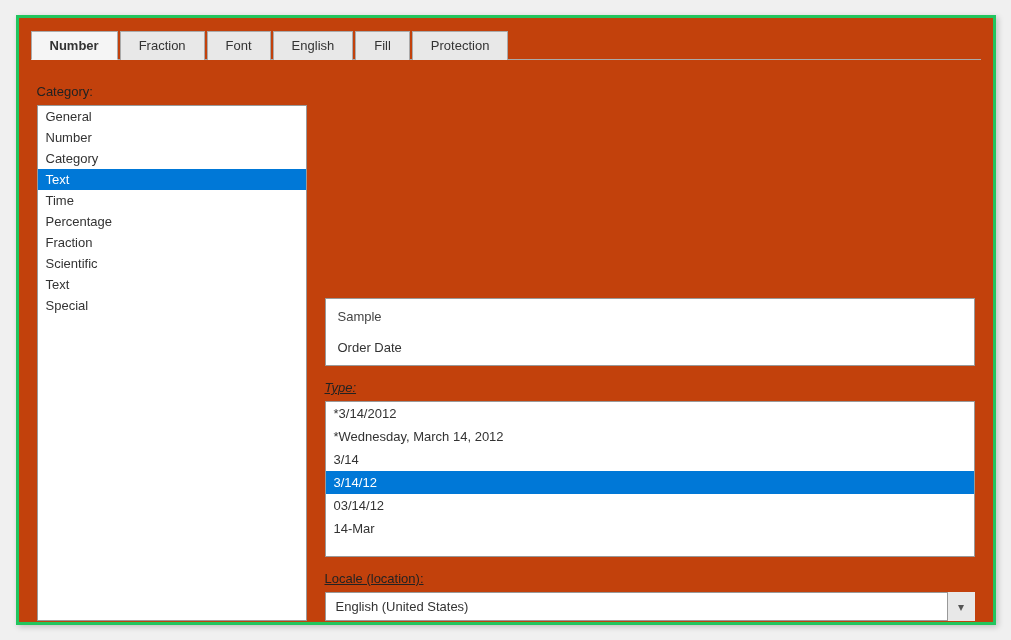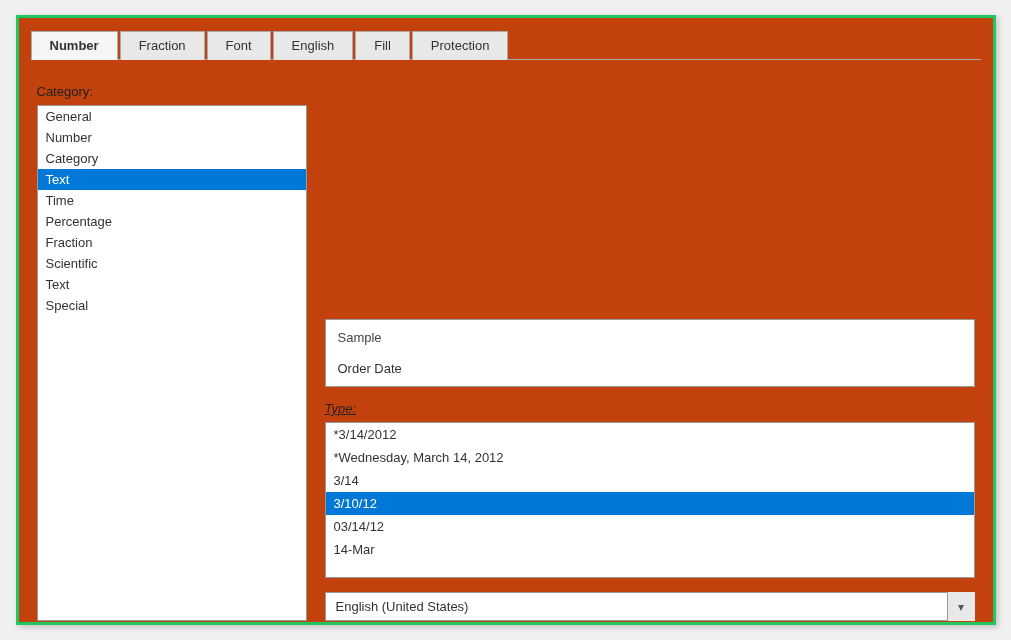--- a/index.html
+++ b/index.html
@@ -244,25 +244,28 @@
         <span class="sample-value">Order Date</span>
       </div>
 
       <div class="type-label">
         <span>Type:</span>
       </div>
       <ul class="type-list" id="type-list">
       <li>*3/14/2012</li>
           <li>*Wednesday, March 14, 2012</li>
           <li>3/14</li>
-          <li class="selected">3/10/12</li>
+          <li class="selected">3/14/12</li>
           <li>03/14/12</li>
           <li>14-Mar</li>
         </ul>
 
+      <div class="locale-label">
+        <span>Locale (location):</span>
+      </div>
       <div class="locale-select-wrapper">
         <select class="locale-select" id="locale-select">
         <option value="English (United States)">English (United States)</option><option value="English (United Kingdom)">English (United Kingdom)</option><option value="Spanish (Spain)">Spanish (Spain)</option><option value="French (France)">French (France)</option><option value="German (Germany)">German (Germany)</option></select>
         <div class="locale-dropdown-arrow"></div>
       </div>
     </div>
   </div>
 </div>
 
 </body></html>

